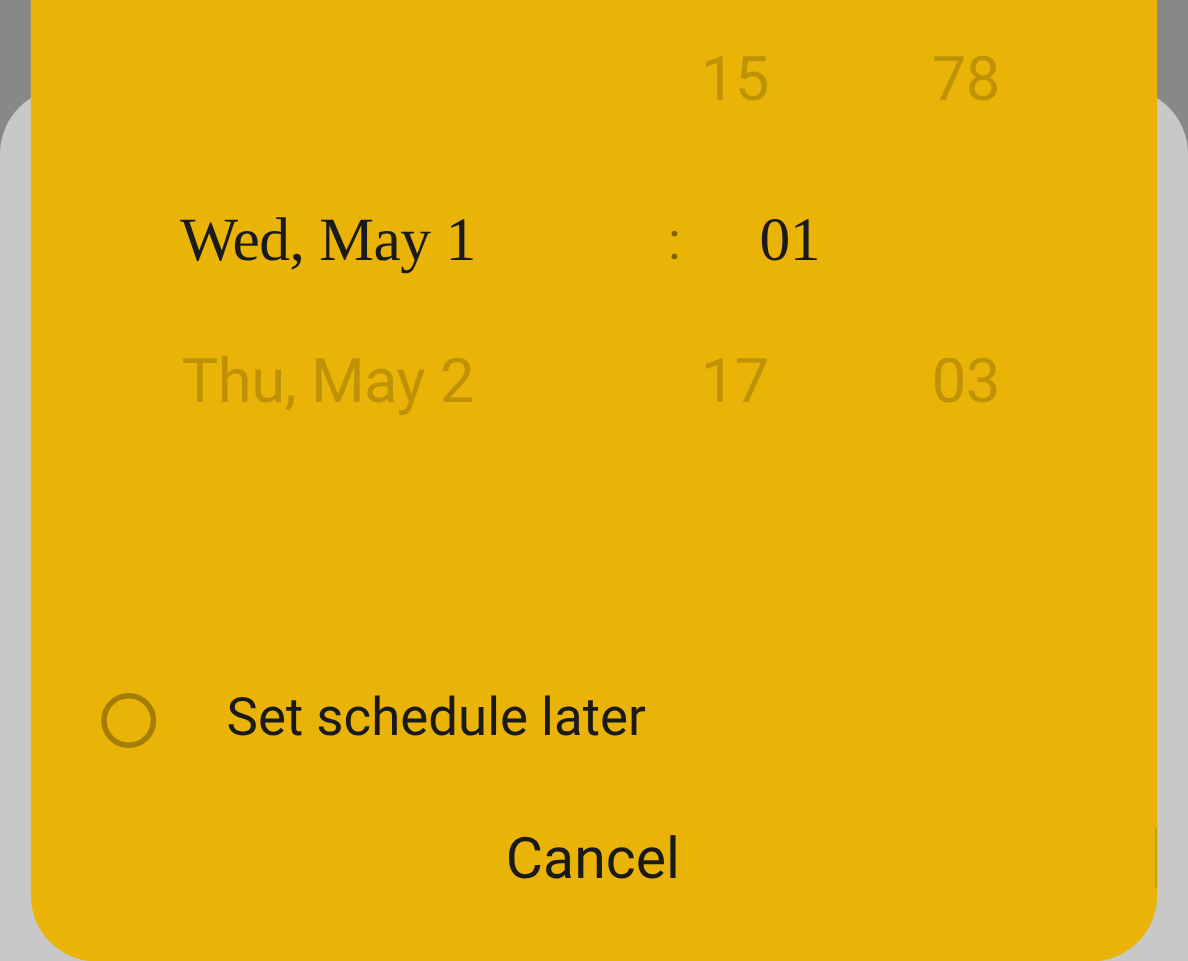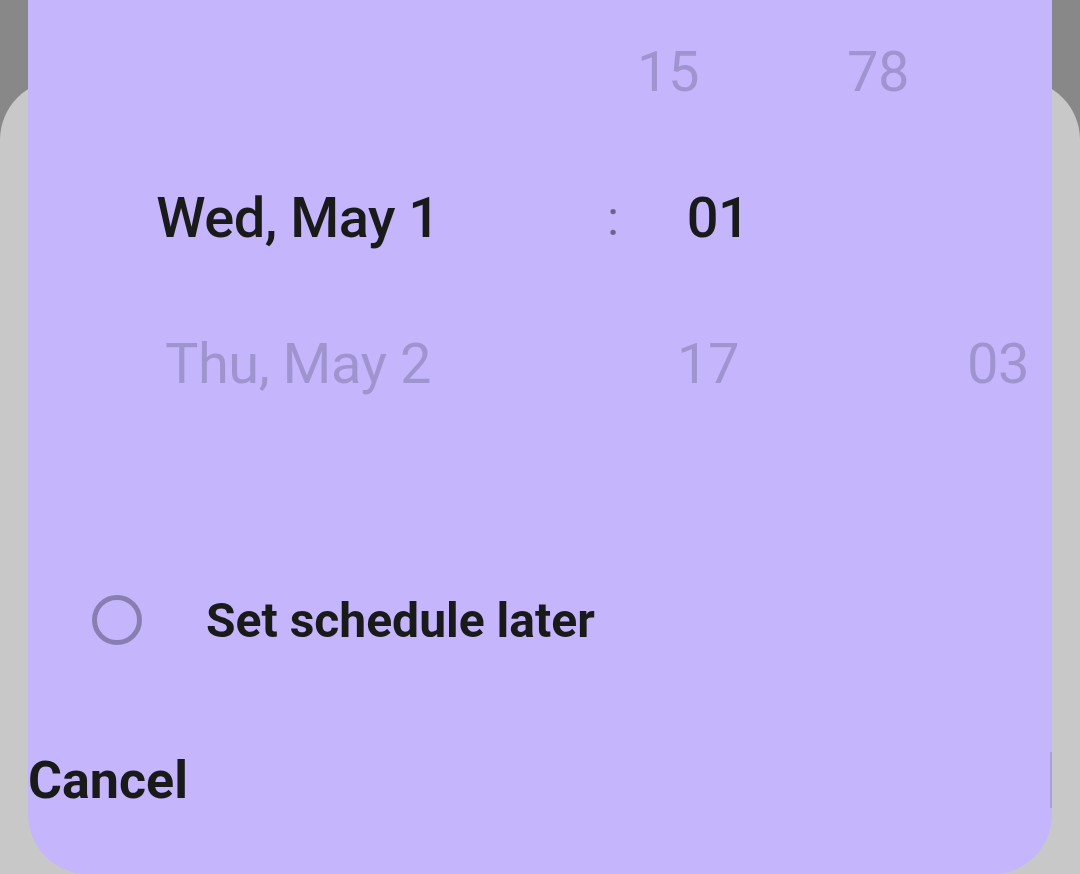--- a/index.html
+++ b/index.html
@@ -23,21 +23,21 @@
       top: 80px;
       background: #c8c8c8;
       border-radius: 60px 60px 0 0;
     }
     .sheet {
       position: absolute;
       left: 28px;
       right: 28px;
       top: 0;
       bottom: 0;
-      background: #c4b5fd;
+      background: #eab308;
       border-radius: 0 0 60px 60px;
       display: flex;
       flex-direction: column;
     }
     .picker-area {
       flex: 0 0 auto;
       height: 520px;
       position: relative;
     }
     .picker-row {
@@ -48,22 +48,21 @@
       align-items: center;
       height: 144px;
     }
     .row-prev {
       top: 0px;
     }
     .row-selected {
       top: 146px;
     }
     .row-next {
-      top: 292px;
-      gap: 40px;
+      top: 274px;
     }
     .col-date {
       flex: 0 0 560px;
       text-align: center;
       padding-right: 20px;
     }
     .col-hour {
       flex: 0 0 160px;
       text-align: center;
     }
@@ -83,32 +82,32 @@
       color: rgba(0,0,0,0.18);
       font-weight: 400;
     }
     .more-faded {
       color: rgba(0,0,0,0.10);
       font-weight: 400;
     }
     .selected {
       color: #1a1a1a;
       font-weight: 500;
+      font-family: Liberation Serif, serif;
     }
     .sep-colon {
       font-size: 48px;
       color: rgba(0,0,0,0.45);
     }
     .option-row {
       display: flex;
-      align-items: center;
+      align-items: flex-end;
       padding: 0 64px;
       height: 120px;
       margin-top: 40px;
-      font-weight: bold;
     }
     .radio-circle {
       width: 50px;
       height: 50px;
       border: 5px solid rgba(0,0,0,0.30);
       border-radius: 50%;
       flex: 0 0 auto;
       margin-right: 64px;
     }
     .option-label {
@@ -117,23 +116,23 @@
     }
     .button-row {
       display: flex;
       align-items: center;
       justify-content: center;
       height: 160px;
       margin-top: 20px;
     }
     .btn {
       flex: 1;
-      text-align: left;
+      text-align: center;
       font-size: 52px;
-      font-weight: 700;
+      font-weight: 400;
       color: #1a1a1a;
       cursor: pointer;
     }
     .btn-divider {
       width: 2px;
       height: 56px;
       background: rgba(0,0,0,0.12);
     }
   </style>
 </head>

